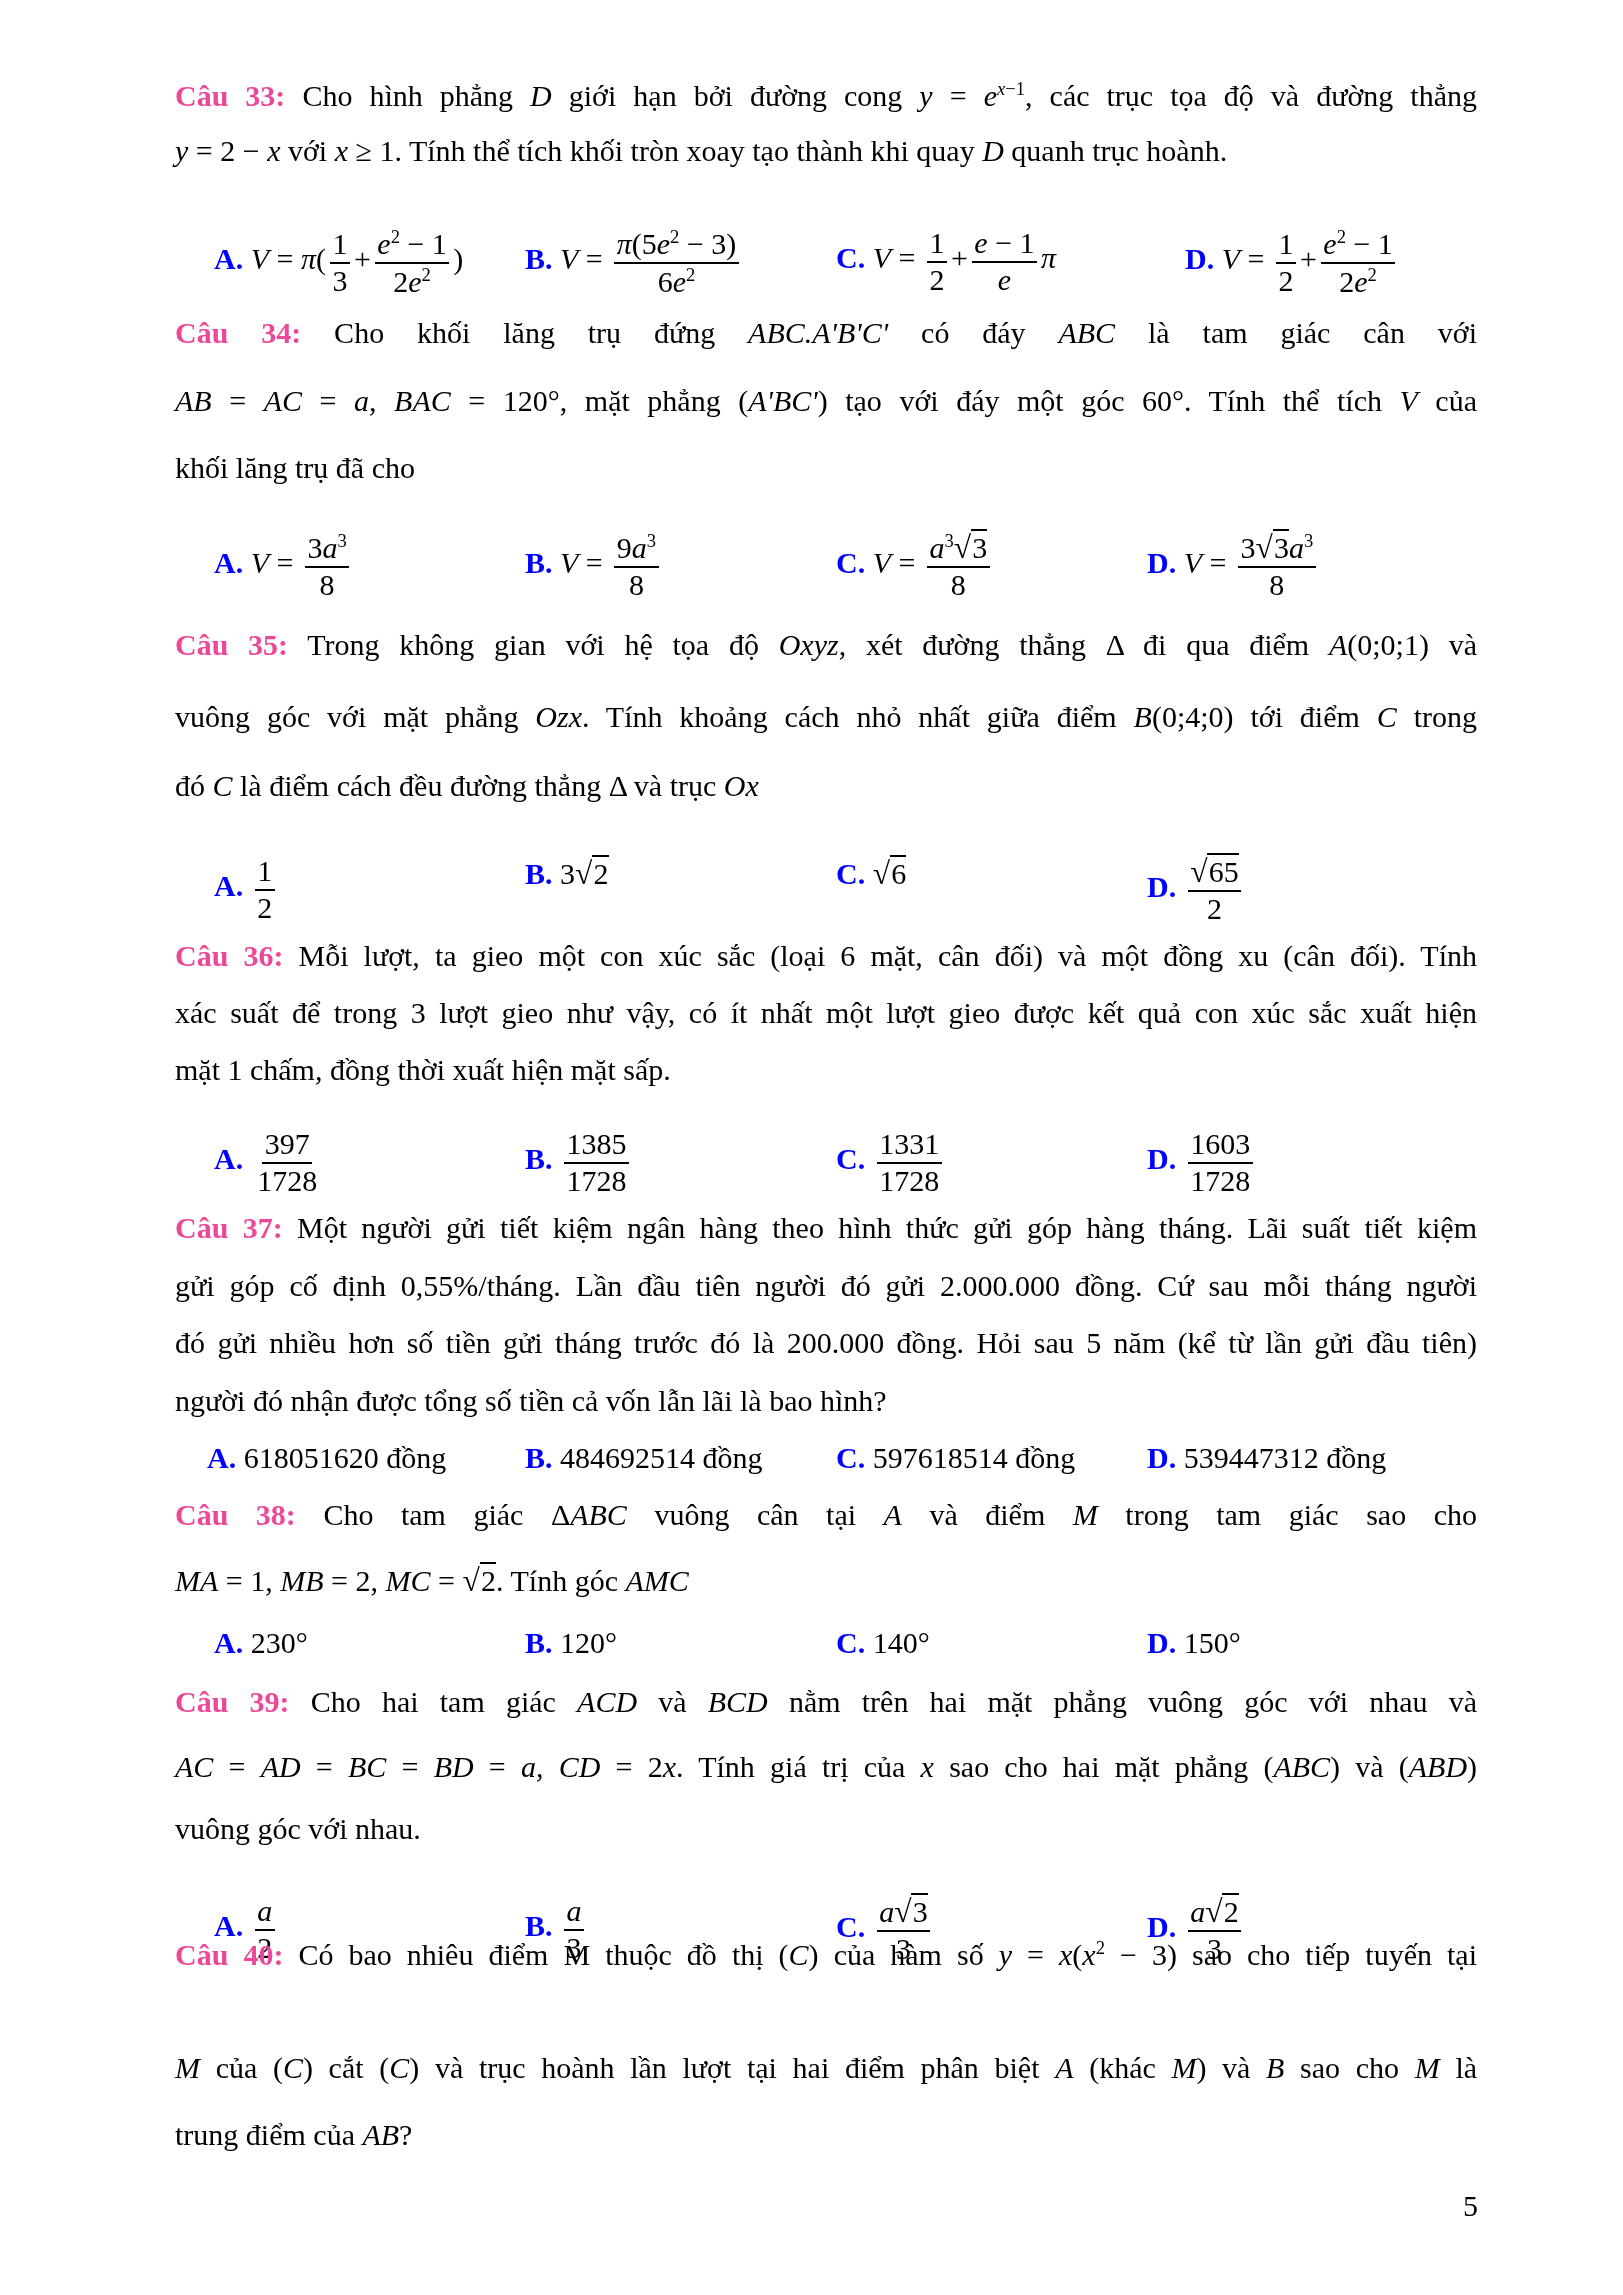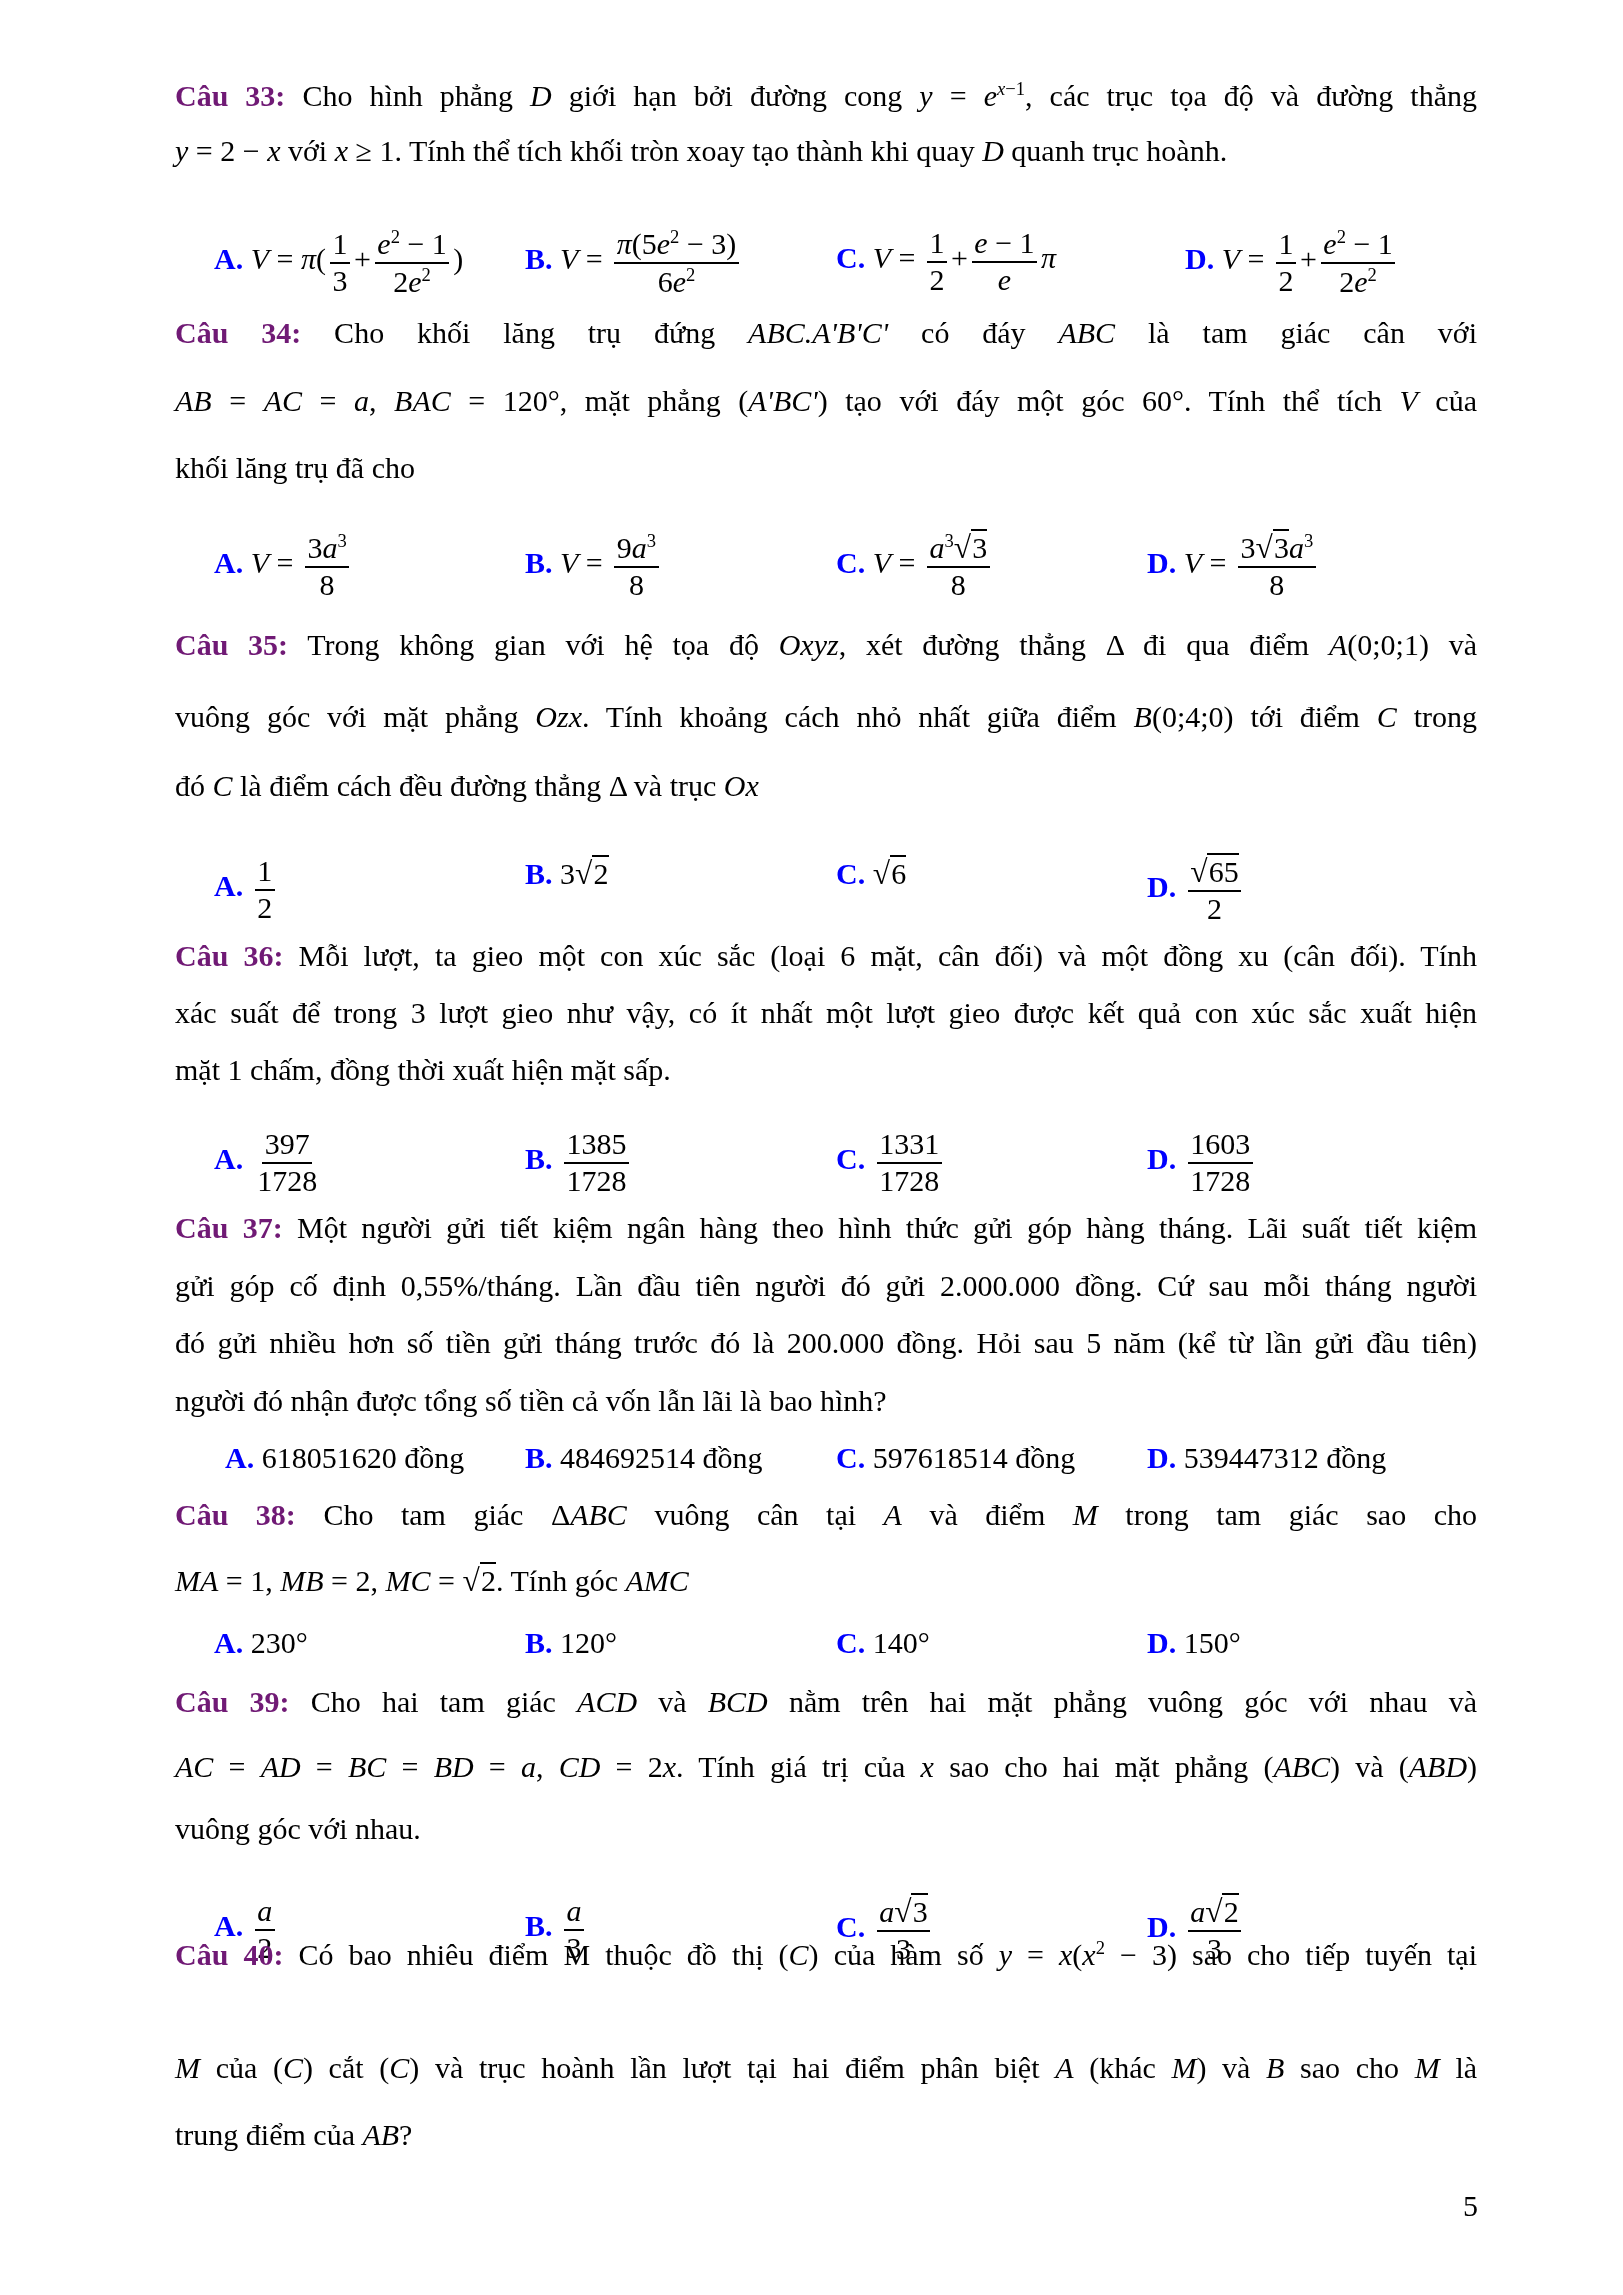--- a/index.html
+++ b/index.html
@@ -1,21 +1,21 @@
 <!DOCTYPE html>
 <html style="font-size:10.5px"><head>
 <meta charset="utf-8">
 <style>
   html,body{margin:0;padding:0;background:#fff;}
   body{width:1623px;height:2295px;position:relative;overflow:hidden;
        font-family:"Liberation Serif","DejaVu Serif",serif;color:#000;font-size:30px;}
   .page{position:absolute;left:175px;top:0;width:1302px;}
   .line{position:absolute;left:0;width:1302px;white-space:nowrap;line-height:39px;}
   .just{text-align:justify;text-align-last:justify;}
-  .qlabel{color:#701a75;font-weight:bold;}
+  .qlabel{color:#ec4899;font-weight:bold;}
   .opt{position:absolute;white-space:nowrap;line-height:39px;}
   .olabel{color:#0000ff;font-weight:bold;}
   i{font-style:italic;}
   .frac{display:inline-flex;flex-direction:column;align-items:center;vertical-align:middle;margin:0 3.9px;line-height:1.15;}
   .frac .num{border-bottom:2px solid #000;padding:0 2.6px;}
   .frac .den{padding:0 2.6px;}
   .sqrt{border-top:2px solid #000;padding-left:1.3px;}
   .rad{font-size:1.05em;}
   sup{font-size:0.62em;}
   .pageno{position:absolute;right:145px;top:2189px;font-size:30px;}
@@ -179,21 +179,21 @@
       </span>
   </div>
 
   <div class="line just" style="top:1208px">
     <span class="qlabel">Câu 37:</span>
     <span>Một người gửi tiết kiệm ngân hàng theo hình thức gửi góp hàng tháng. Lãi suất tiết kiệm</span>
   </div>
   <div class="line just" style="top:1266px">gửi góp cố định 0,55%/tháng. Lần đầu tiên người đó gửi 2.000.000 đồng. Cứ sau mỗi tháng người</div>
   <div class="line just" style="top:1323px">đó gửi nhiều hơn số tiền gửi tháng trước đó là 200.000 đồng. Hỏi sau 5 năm (kể từ lần gửi đầu tiên)</div>
   <div class="line" style="top:1381px">người đó nhận được tổng số tiền cả vốn lẫn lãi là bao hình?</div>
-  <div class="opt" style="left:50px;top:1438px">
+  <div class="opt" style="left:32px;top:1438px">
     <span class="olabel">A.</span>
     <span>618051620 đồng</span>
   </div>
   <div class="opt" style="left:350px;top:1438px">
     <span class="olabel">B.</span>
     <span>484692514 đồng</span>
   </div>
   <div class="opt" style="left:661px;top:1438px">
     <span class="olabel">C.</span>
     <span>597618514 đồng</span>

